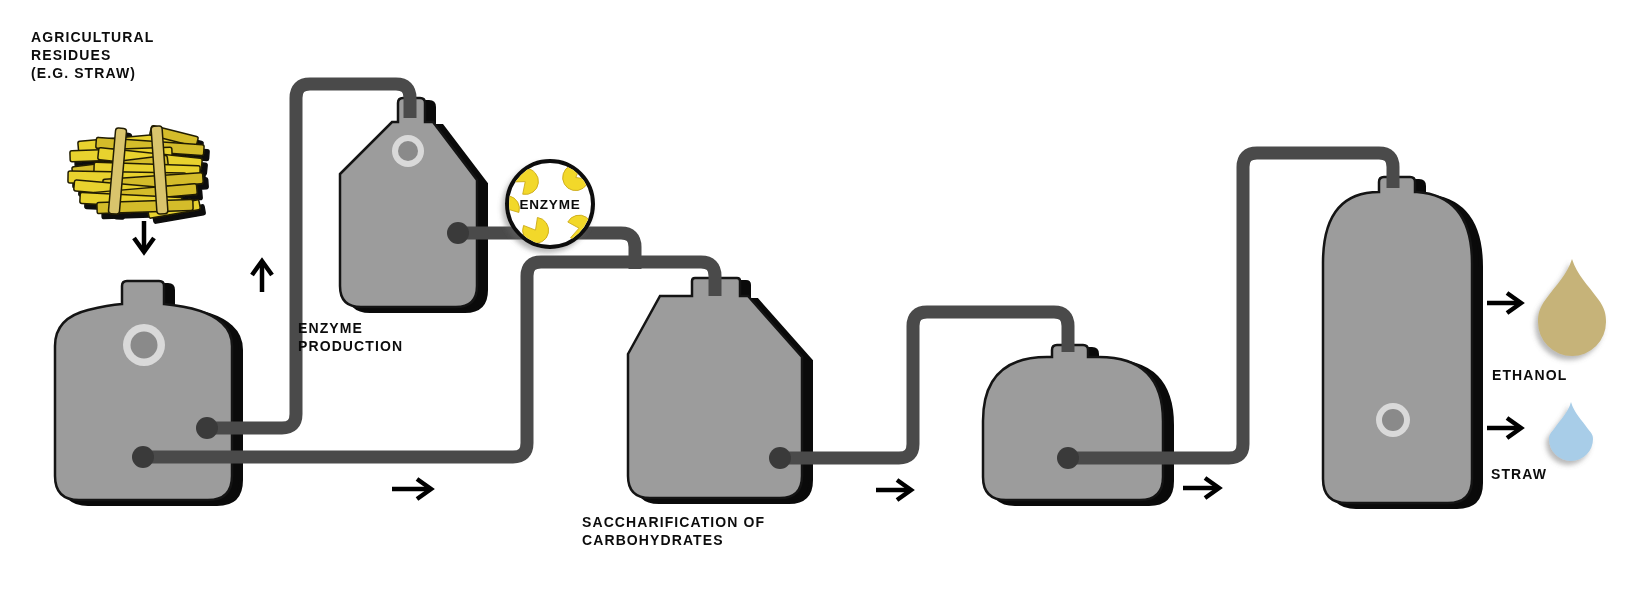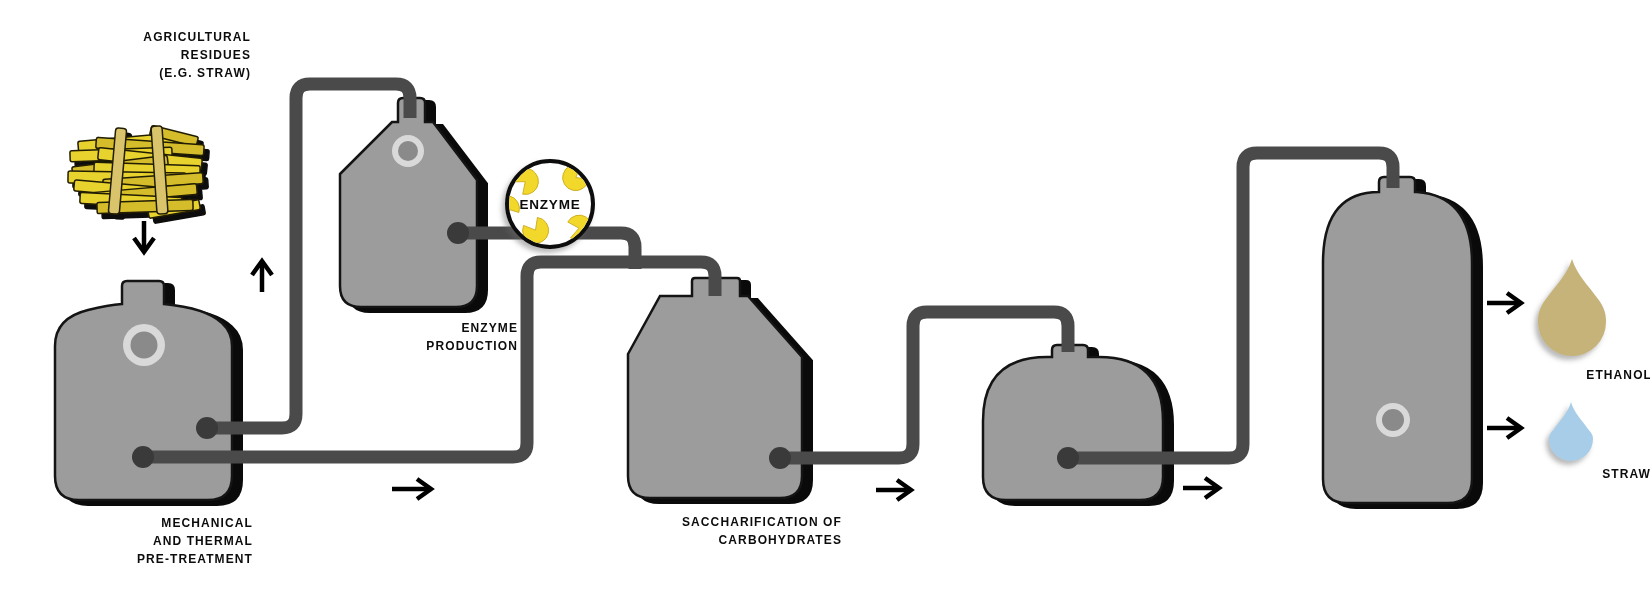--- a/index.html
+++ b/index.html
@@ -1,20 +1,20 @@
 <!DOCTYPE html>
 <html><head>
 <meta charset="utf-8">
 <style>
   html,body{margin:0;padding:0;background:#ffffff;}
   #stage{position:relative;width:1650px;height:600px;background:#ffffff;overflow:hidden;
          font-family:"Liberation Sans",sans-serif;}
   #artwork{position:absolute;left:0;top:0;}
-  .lbl{position:absolute;font-weight:700;font-size:12px;line-height:18px;
-       letter-spacing:1.1px;text-align:right;white-space:pre-line;color:#0c0c0c;}
+  .lbl{position:absolute;font-weight:700;font-size:14px;line-height:18px;
+       letter-spacing:1.1px;text-align:left;white-space:pre-line;color:#0c0c0c;}
   .lbl-sm{position:absolute;font-weight:700;font-size:13.5px;line-height:15px;
        letter-spacing:0.8px;text-align:center;color:#0c0c0c;}
 </style>
 </head>
 <body>
 
 <div id="stage">
 
 <svg id="artwork" width="1650" height="600" viewBox="0 0 1650 600">
   <defs>
@@ -119,23 +119,20 @@
     <path d="M876,490 H911" marker-end="url(#ah)"></path>
     <path d="M1183,488 H1219" marker-end="url(#ah)"></path>
     <path d="M1487,303 H1521" marker-end="url(#ah)"></path>
     <path d="M1487,428 H1521" marker-end="url(#ah)"></path>
   </g>
 </svg>
 
 <div class="lbl" style="left:31px;top:28px;width:220px;">AGRICULTURAL
 RESIDUES
 (E.G. STRAW)</div>
-<div class="lbl" style="left:33px;top:514px;width:220px;">MECHANICAL
-AND THERMAL
-PRE-TREATMENT</div>
 <div class="lbl" style="left:298px;top:319px;width:220px;">ENZYME
 PRODUCTION</div>
 <div class="lbl-sm" style="left:505px;top:197px;width:90px;">ENZYME</div>
 <div class="lbl" style="left:582px;top:513px;width:260px;">SACCHARIFICATION OF
 CARBOHYDRATES</div>
 <div class="lbl" style="left:1492px;top:366px;width:160px;">ETHANOL</div>
 <div class="lbl" style="left:1491px;top:465px;width:160px;">STRAW</div>
 
 </div>
 

